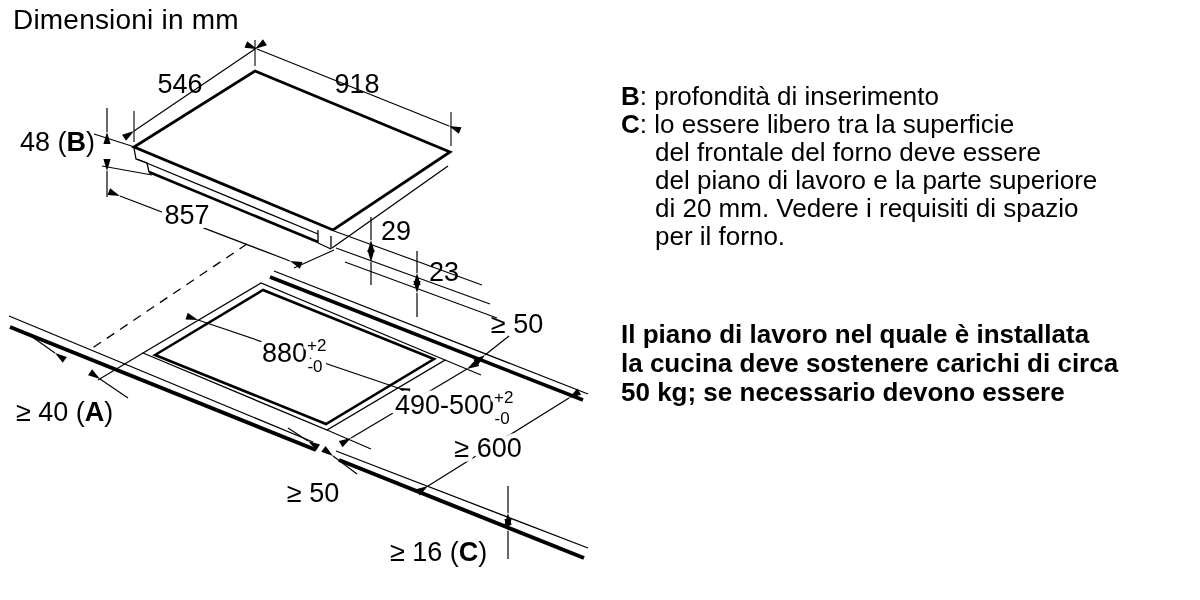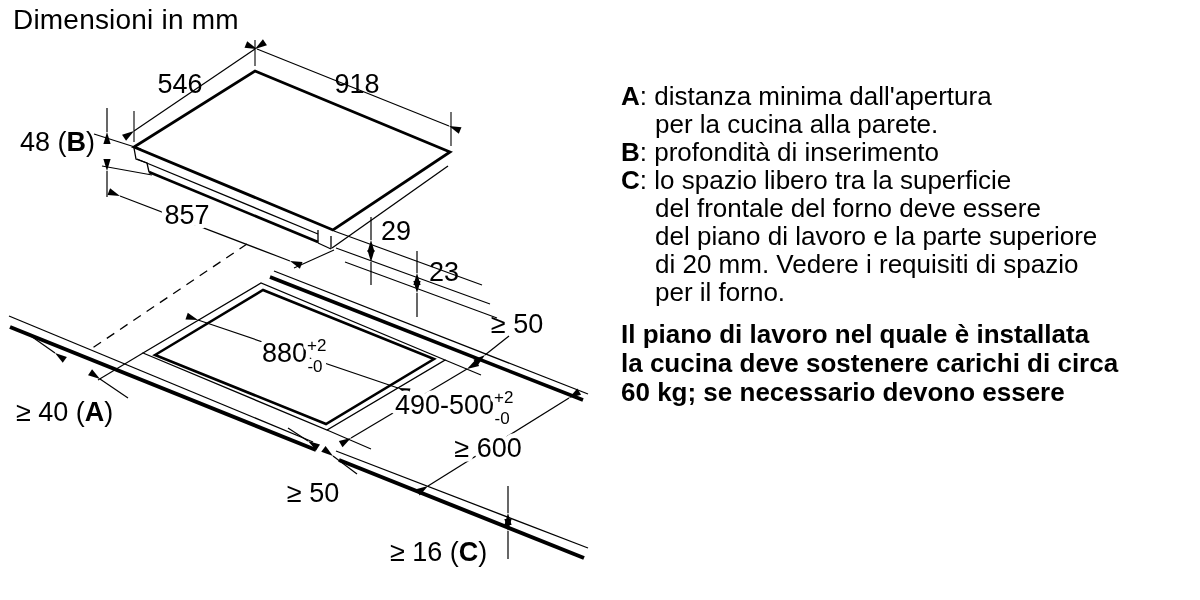--- a/index.html
+++ b/index.html
@@ -123,34 +123,30 @@
       <text class="halo" x="488" y="457" text-anchor="middle">≥ 600</text>
 
       <line class="dim" x1="508" y1="486" x2="508" y2="513" marker-end="url(#arr)"></line>
       <line class="dim" x1="508" y1="559" x2="508" y2="531" marker-end="url(#arr)"></line>
       <text x="390" y="561"><tspan>≥ 16 (</tspan><tspan class="b">C</tspan><tspan>)</tspan></text>
     </g>
   </svg>
 
   <div class="rightcol">
     <div class="leg-item">
-      <div><span class="b">A</span><span>:</span> <span>distanza minima dall'apertura</span></div>
-      <div class="leg-cont">per la cucina alla parete.</div>
-    </div>
-    <div class="leg-item">
       <div><span class="b">B</span><span>:</span> <span>profondità di inserimento</span></div>
     </div>
     <div class="leg-item">
-      <div><span class="b">C</span><span>:</span> <span>lo spazio libero tra la superficie</span></div>
+      <div><span class="b">C</span><span>:</span> <span>lo essere libero tra la superficie</span></div>
       <div class="leg-cont">del frontale del forno deve essere</div>
       <div class="leg-cont">del piano di lavoro e la parte superiore</div>
       <div class="leg-cont">di 20 mm. Vedere i requisiti di spazio</div>
       <div class="leg-cont">per il forno.</div>
     </div>
   </div>
 
   <div class="note">
     <div>Il piano di lavoro nel quale è installata</div>
     <div>la cucina deve sostenere carichi di circa</div>
-    <div>60 kg; se necessario devono essere</div>
+    <div>50 kg; se necessario devono essere</div>
   </div>
 
 </div>
 
 </body></html>

